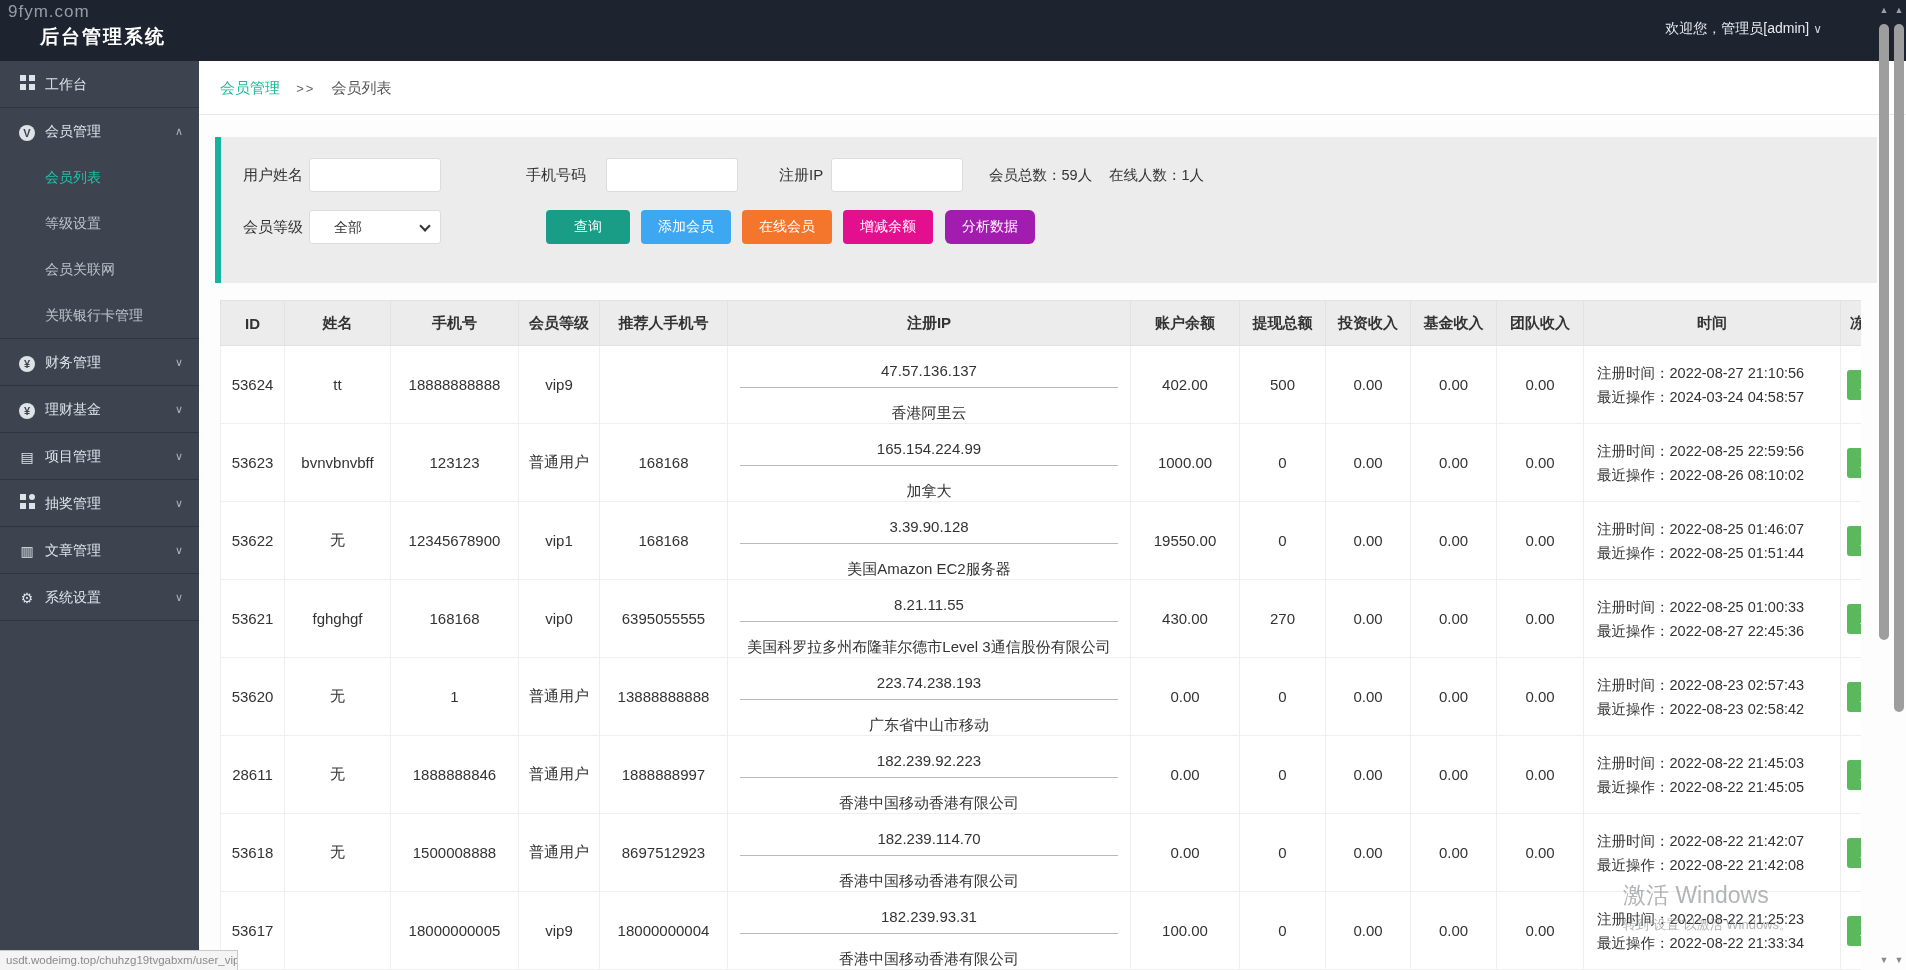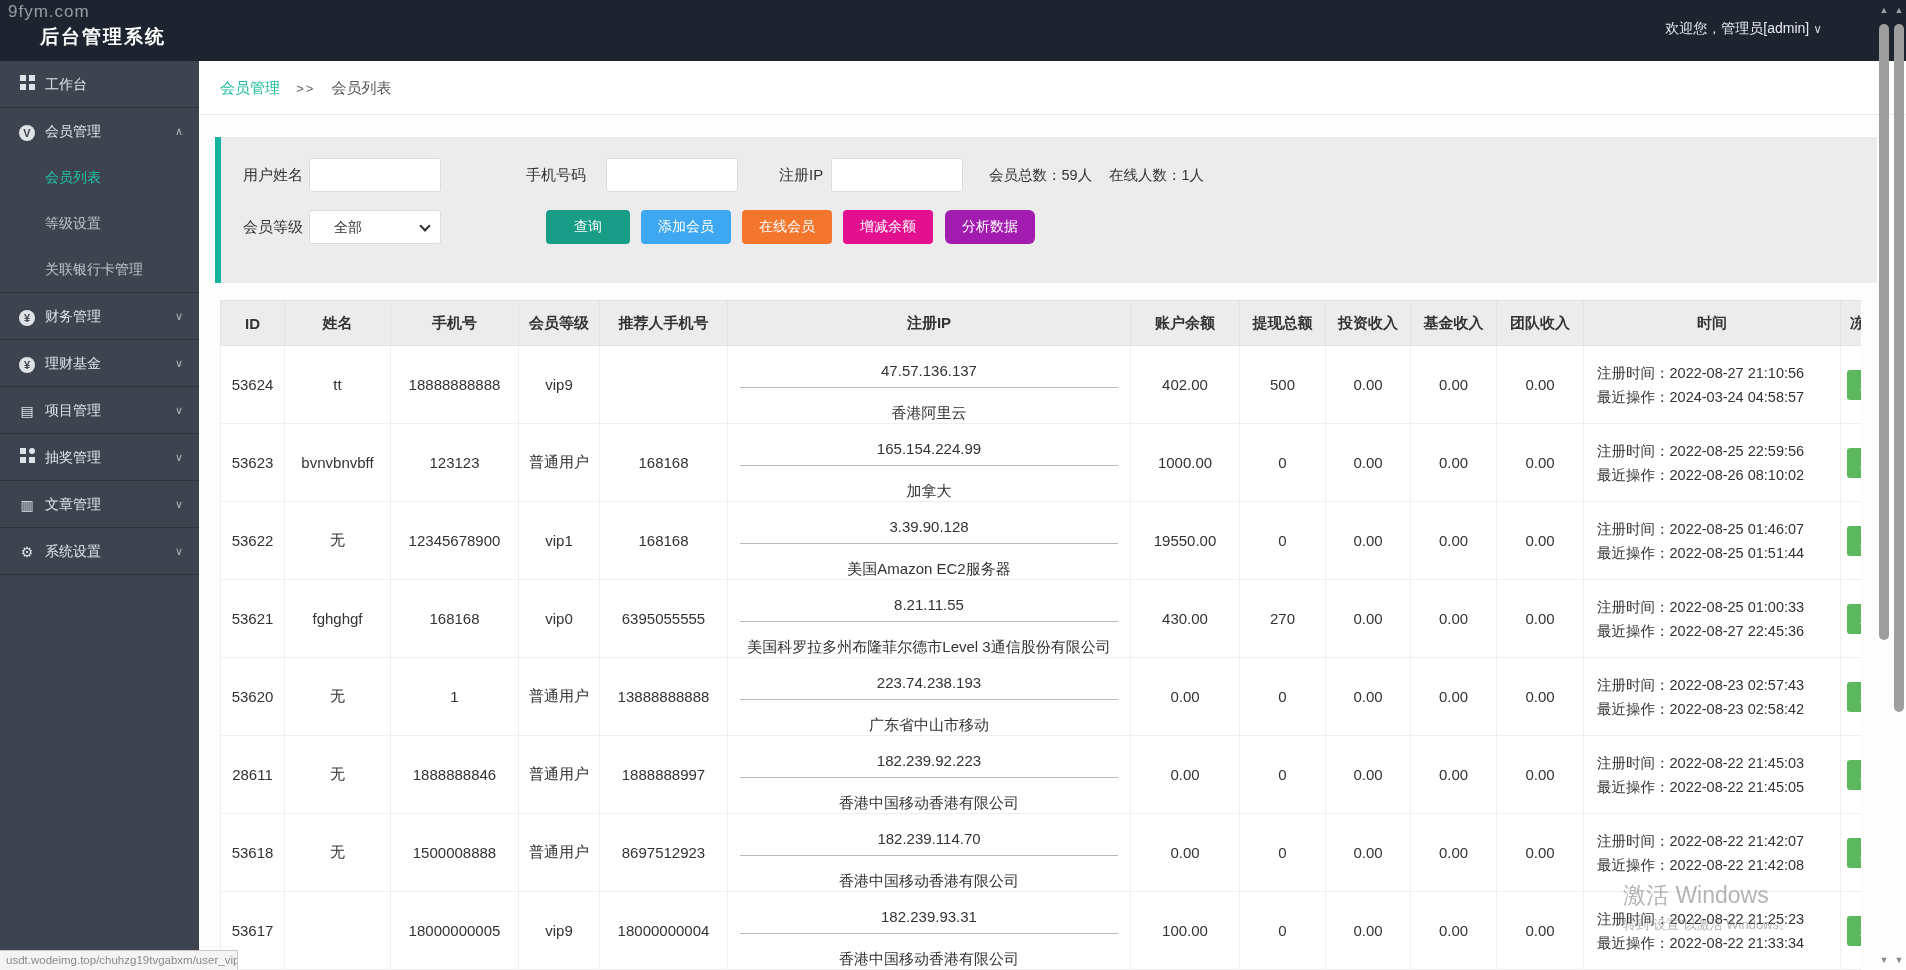--- a/index.html
+++ b/index.html
@@ -89,20 +89,21 @@
               <rect x="0" y="0" width="6" height="6" fill="#dfe3e8"></rect>
               <rect x="9" y="0" width="6" height="6" fill="#dfe3e8"></rect>
               <rect x="0" y="9" width="6" height="6" fill="#dfe3e8"></rect>
               <rect x="9" y="9" width="6" height="6" fill="#dfe3e8"></rect>
             </svg></span><span>工作台</span></div>
       </div>
       <div class="menu-group">
         <div class="menu-head"><span class="m-icon"><span class="circle-glyph">V</span></span><span>会员管理</span><span class="menu-caret">∧</span></div>
         <div class="submenu-item active">会员列表</div>
         <div class="submenu-item">等级设置</div>
+        <div class="submenu-item">会员关联网</div>
         <div class="submenu-item">关联银行卡管理</div>
       </div>
       <div class="menu-group">
         <div class="menu-head"><span class="m-icon"><span class="circle-glyph">¥</span></span><span>财务管理</span><span class="menu-caret">∨</span></div>
       </div>
       <div class="menu-group">
         <div class="menu-head"><span class="m-icon"><span class="circle-glyph">¥</span></span><span>理财基金</span><span class="menu-caret">∨</span></div>
       </div>
       <div class="menu-group">
         <div class="menu-head"><span class="m-icon"><span class="glyph">▤</span></span><span>项目管理</span><span class="menu-caret">∨</span></div>

